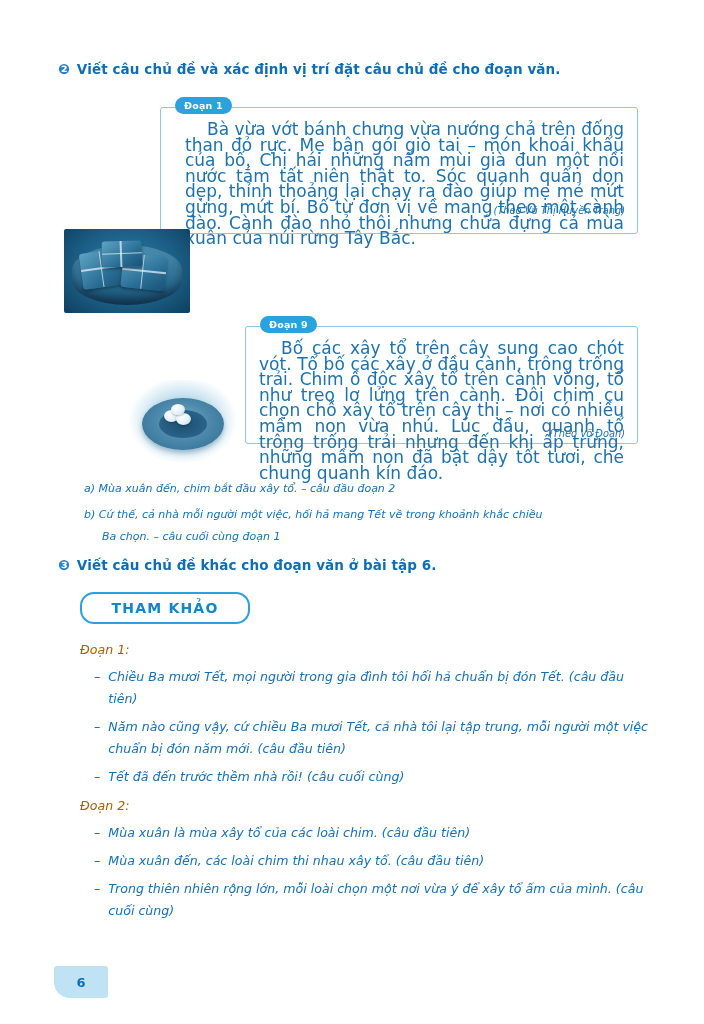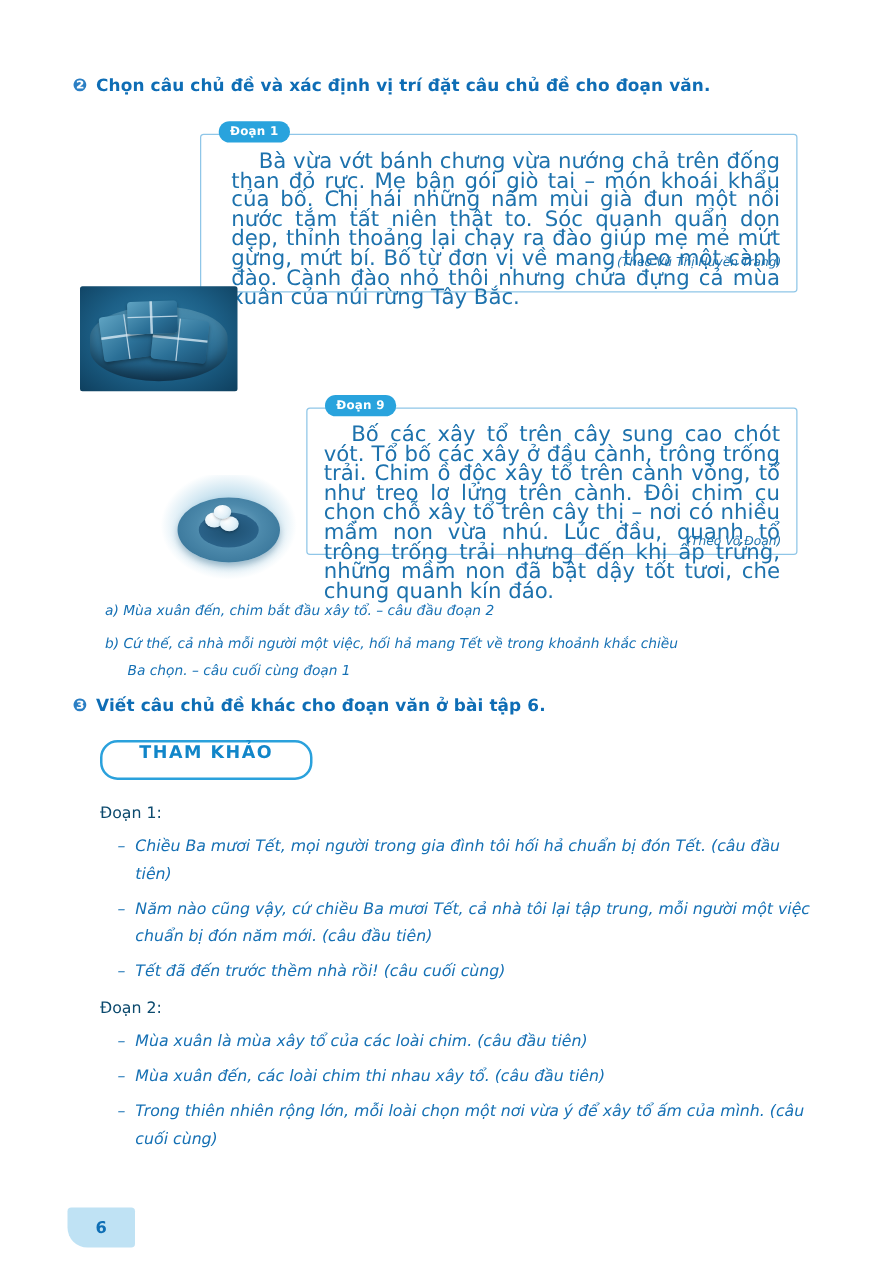--- a/index.html
+++ b/index.html
@@ -224,41 +224,42 @@
   .tham-khao {
     position: absolute;
     left: 80px;
     top: 592px;
     width: 166px;
     height: 28px;
     border: 2px solid #2aa1dc;
     border-radius: 14px;
     background: #ffffff;
     display: flex;
-    align-items: flex-start;
+    align-items: center;
     justify-content: center;
   }
   .tham-khao span {
     font-size: 14px;
     font-weight: bold;
     color: #1186c9;
     letter-spacing: 1.2px;
   }
 
   .ref-block {
     position: absolute;
     left: 80px;
     top: 632px;
     width: 570px;
   }
   .ref-group-title {
     font-size: 12.6px;
-    color: #0c4a6e;
+    color: #a16207;
     line-height: 20px;
     margin: 8px 0 6px 0;
+    font-style: italic;
   }
   .ref-item {
     display: flex;
     gap: 8px;
     font-size: 12.6px;
     font-style: italic;
     color: #1570b4;
     line-height: 22px;
     margin-bottom: 6px;
     padding-left: 14px;
@@ -301,21 +302,21 @@
     color: #0f6fb5;
   }
 </style>
 </head>
 <body>
 
 <div class="page">
 
   <div class="ex-heading">
     <span class="num-badge">❷</span>
-    <span class="ex-heading-text">Chọn câu chủ đề và xác định vị trí đặt câu chủ đề cho đoạn văn.</span>
+    <span class="ex-heading-text">Viết câu chủ đề và xác định vị trí đặt câu chủ đề cho đoạn văn.</span>
   </div>
 
   <div class="passage-box" id="passage-1">
     <div class="passage-label">Đoạn 1</div>
     <div class="passage-body">Bà vừa vớt bánh chưng vừa nướng chả trên đống than đỏ rực. Mẹ bận gói giò tai – món khoái khẩu của bố. Chị hái những nấm mùi già đun một nồi nước tắm tất niên thật to. Sóc quanh quẩn dọn dẹp, thỉnh thoảng lại chạy ra đào giúp mẹ mẻ mứt gừng, mứt bí. Bố từ đơn vị về mang theo một cành đào. Cành đào nhỏ thôi nhưng chứa đựng cả mùa xuân của núi rừng Tây Bắc.</div>
     <div class="passage-source">(Theo Vũ Thị Huyền Trang)</div>
   </div>
 
   <div class="photo" id="photo-banh-chung">
     <div class="bc-basket"></div>

